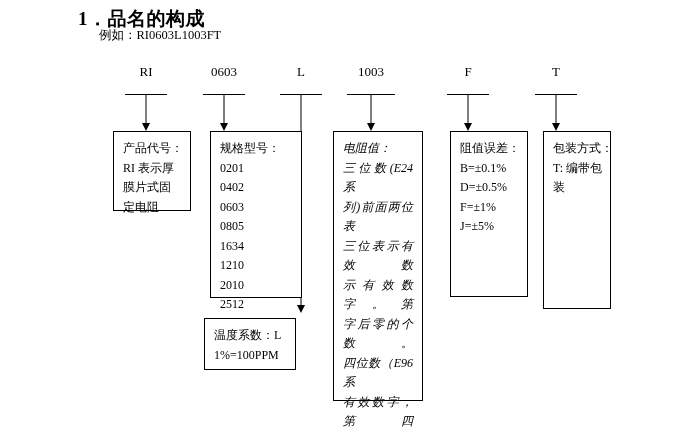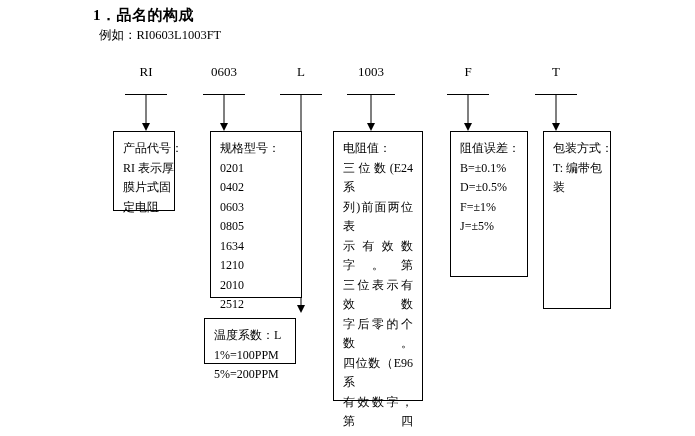--- a/index.html
+++ b/index.html
@@ -12,23 +12,23 @@
     height: 436px;
     position: relative;
     font-family: "Liberation Serif", "DejaVu Serif", serif;
     color: #000000;
     overflow: hidden;
   }
 
   
   #heading {
     position: absolute;
-    left: 93px;
+    left: 78px;
     top: 6px;
-    font-size: 15px;
+    font-size: 19px;
     font-weight: bold;
     letter-spacing: 0.5px;
     white-space: nowrap;
   }
   #example-line {
     position: absolute;
     left: 99px;
     top: 27px;
     font-size: 12.5px;
     white-space: nowrap;
@@ -78,20 +78,21 @@
     font-size: 12px;
     line-height: 19.5px;
   }
   .desc-box .ln {
     white-space: nowrap;
   }
   .desc-box.justify .ln {
     text-align: justify;
     text-align-last: justify;
     white-space: normal;
+    font-style: italic;
   }
   .desc-box.justify .ln.no-j {
     text-align-last: left;
   }
 </style>
 </head>
 <body>
 
 <div id="heading">1．品名的构成</div>
 
@@ -119,53 +120,52 @@
     <div class="drop-line" style="left: 371px; top: 95px; height: 28px;"></div>
     <div class="arrow-head" style="left: 371px; top: 123px;"></div>
     <div class="tick-bar" style="left: 468px; width: 42px;"></div>
     <div class="drop-line" style="left: 468px; top: 95px; height: 28px;"></div>
     <div class="arrow-head" style="left: 468px; top: 123px;"></div>
     <div class="tick-bar" style="left: 556px; width: 42px;"></div>
     <div class="drop-line" style="left: 556px; top: 95px; height: 28px;"></div>
     <div class="arrow-head" style="left: 556px; top: 123px;"></div>
   </div>
 <div id="boxes-layer">
-    <div class="desc-box" style="left: 113px; top: 131px; width: 62px; height: 80px;">
+    <div class="desc-box" style="left: 113px; top: 131px; width: 78px; height: 80px;">
       <div class="ln no-j">产品代号：</div>
       <div class="ln">RI 表示厚</div>
       <div class="ln">膜片式固</div>
       <div class="ln">定电阻</div>
     </div>
     <div class="desc-box" style="left: 210px; top: 131px; width: 92px; height: 167px;">
       <div class="ln no-j">规格型号：</div>
       <div class="ln">0201</div>
       <div class="ln">0402</div>
       <div class="ln">0603</div>
       <div class="ln">0805</div>
       <div class="ln">1634</div>
       <div class="ln">1210</div>
       <div class="ln">2010</div>
       <div class="ln">2512</div>
     </div>
-    <div class="desc-box" style="left: 204px; top: 318px; width: 92px; height: 46px;">
+    <div class="desc-box" style="left: 204px; top: 318px; width: 92px; height: 52px;">
       <div class="ln no-j">温度系数：L</div>
       <div class="ln">1%=100PPM</div>
-      <div class="ln">5%=200PPM</div>
     </div>
     <div class="desc-box justify" style="left: 333px; top: 131px; width: 90px; height: 270px;">
       <div class="ln no-j">电阻值：</div>
       <div class="ln">三位数(E24 系</div>
       <div class="ln">列)前面两位表</div>
+      <div class="ln">三位表示有效数</div>
       <div class="ln">示有效数字。第</div>
-      <div class="ln">三位表示有效数</div>
       <div class="ln">字后零的个数。</div>
       <div class="ln">四位数（E96 系</div>
       <div class="ln">有效数字，第四</div>
     </div>
-    <div class="desc-box" style="left: 450px; top: 131px; width: 78px; height: 146px;">
+    <div class="desc-box" style="left: 450px; top: 131px; width: 78px; height: 166px;">
       <div class="ln no-j">阻值误差：</div>
       <div class="ln">B=±0.1%</div>
       <div class="ln">D=±0.5%</div>
       <div class="ln">F=±1%</div>
       <div class="ln">J=±5%</div>
     </div>
     <div class="desc-box" style="left: 543px; top: 131px; width: 68px; height: 178px;">
       <div class="ln no-j">包装方式：</div>
       <div class="ln">T: 编带包</div>
       <div class="ln">装</div>

